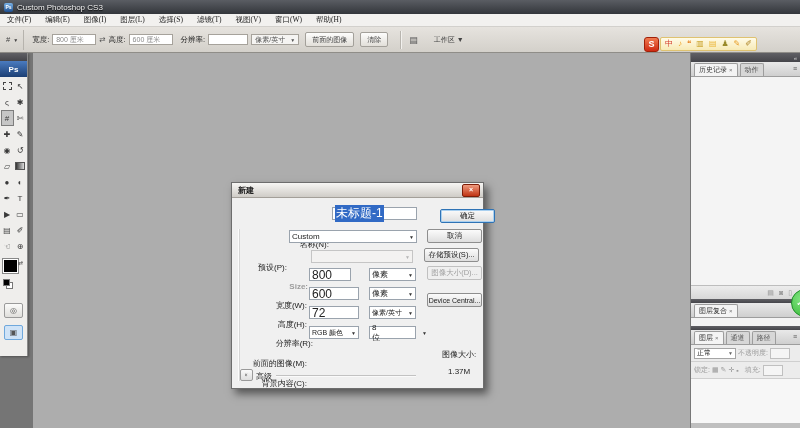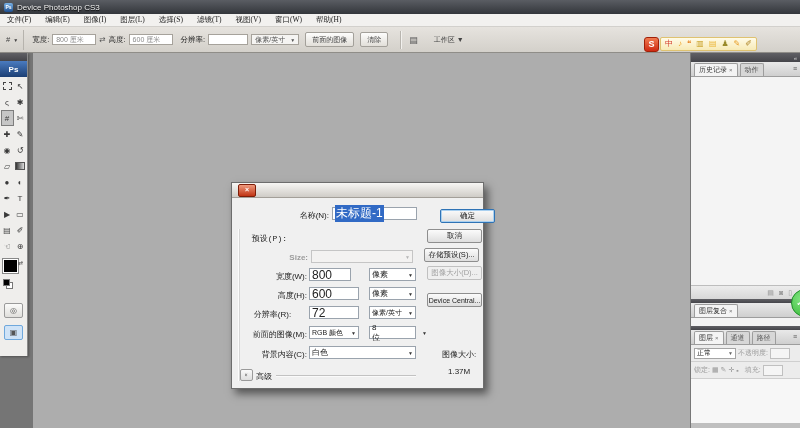--- a/index.html
+++ b/index.html
@@ -72,21 +72,21 @@
   
   .dialog{left:231px;top:182px;width:253px;height:207px;background:#f0f0f0;
     border:1px solid #6d6d6d;box-shadow:4px 5px 8px rgba(0,0,0,.5);z-index:40;box-sizing:border-box;}
   .dlg-title{left:0;top:0;width:100%;height:15px;
     background:linear-gradient(#f7f6f4,#cfccc7);border-bottom:1px solid #a39f99;
     display:flex;align-items:center;box-sizing:border-box;padding:0 3px 0 6px;}
   .dlg-title-text{font-size:8px;font-weight:bold;color:#222;flex:1;}
   .dlg-close{width:16px;height:11px;border-radius:2px;border:1px solid #7e1d08;
     background:linear-gradient(#ef9a7e,#c03414);color:#fff;font-size:7px;line-height:9px;
     text-align:center;font-weight:bold;}
-  .dl{font-size:8px;color:#1a1a1a;text-align:right;position:absolute;}
+  .dl{font-size:8px;color:#1a1a1a;text-align:right;position:absolute;margin-top:29px;}
   .dl.dim{color:#9b9b9b;}
   .dfield{position:absolute;background:#fff;border:1px solid #9aa3ad;height:13px;
     font-size:12px;color:#222;display:flex;align-items:center;padding:0 2px;box-sizing:border-box;}
   .combo{position:absolute;background:#fff;border:1px solid #9aa3ad;height:13px;
     font-size:8px;color:#222;display:flex;align-items:center;padding:0 2px;box-sizing:border-box;}
   .combo .arr{margin-left:auto;font-size:5px;color:#333;padding-left:2px;}
   .combo.dis{background:#f3f2f1;border-color:#c5c5c5;color:#a5a5a5;}
   .combo.dis .arr{color:#b5b5b5;}
   .selhl{background:#316ac5;color:#fff;padding:0 1px;}
   .dbtn{position:absolute;width:55px;height:14px;border:1px solid #8e8e8e;border-radius:2px;
@@ -128,21 +128,21 @@
   .greenbadge{left:791px;top:289px;width:28px;height:28px;border-radius:50%;
     background:radial-gradient(circle at 9px 9px,#7fe37f,#2db32d);
     border:1px solid #1f8f2a;z-index:70;box-sizing:border-box;}
   .greenbadge span{position:absolute;left:4px;top:7px;color:#fff;font-size:10px;font-weight:bold;}
 </style>
 </head>
 <body>
 
 <div class="abs titlebar">
   <div class="appicon">Ps</div>
-  <span class="titletext">Device Photoshop CS3</span>
+  <span class="titletext">Custom Photoshop CS3</span>
 </div>
 
 <div class="abs menubar">
   <span class="menuitem">文件(F)</span>
   <span class="menuitem">编辑(E)</span>
   <span class="menuitem">图像(I)</span>
   <span class="menuitem">图层(L)</span>
   <span class="menuitem">选择(S)</span>
   <span class="menuitem">滤镜(T)</span>
   <span class="menuitem">视图(V)</span>
@@ -264,31 +264,36 @@
   <div class="abs miniswatch">
     <span class="mini-w"></span>
     <span class="mini-b"></span>
   </div>
   <div class="abs tb-btn" style="top:250px;">◎</div>
   <div class="abs tb-btn on" style="top:272px;">▣</div>
 </div>
 
 <div class="abs dialog">
   <div class="abs dlg-title">
+    <span class="dlg-title-text">新建</span>
     <span class="dlg-close">×</span>
   </div>
 
   <div class="groupline" style="left:7px;top:46px;height:152px;"></div>
 
   <span class="dl" style="left:28px;top:27px;width:69px;">名称(N):</span>
   <div class="dfield" style="left:100px;top:24px;width:85px;">
     <span class="selhl">未标题-1</span>
   </div>
 
-  <span class="dl" style="left:-14px;top:50px;width:69px;font-family:Liberation Mono, monospace;">预设(P):</span>
+  <span class="dl" style="left:-14px;top:50px;width:69px;">预设(P):</span>
+  <div class="combo" style="left:57px;top:47px;width:128px;">
+    <span>Custom</span>
+      <span class="arr">▼</span>
+  </div>
 
   <span class="dl dim" style="left:7px;top:70px;width:69px;font-weight:bold;">Size:</span>
   <div class="combo dis" style="left:79px;top:67px;width:102px;">
     <span></span>
       <span class="arr">▼</span>
   </div>
 
   <span class="dl" style="left:6px;top:88px;width:69px;">宽度(W):</span>
   <div class="dfield" style="left:77px;top:85px;width:42px;">800</div>
   <div class="combo" style="left:137px;top:85px;width:47px;">
@@ -296,42 +301,38 @@
       <span class="arr">▼</span>
   </div>
 
   <span class="dl" style="left:6px;top:107px;width:69px;">高度(H):</span>
   <div class="dfield" style="left:77px;top:104px;width:50px;">600</div>
   <div class="combo" style="left:137px;top:104px;width:47px;">
     <span>像素</span>
       <span class="arr">▼</span>
   </div>
 
-  <span class="dl" style="left:6px;top:126px;width:69px;text-align:center;">分辨率(R):</span>
+  <span class="dl" style="left:12px;top:126px;width:69px;">分辨率(R):</span>
   <div class="dfield" style="left:77px;top:123px;width:50px;">72</div>
   <div class="combo" style="left:137px;top:123px;width:47px;font-size:7px;">
     <span>像素/英寸</span>
       <span class="arr">▼</span>
   </div>
 
   <span class="dl" style="left:6px;top:146px;width:69px;">前面的图像(M):</span>
   <div class="combo" style="left:77px;top:143px;width:50px;font-size:7px;">
     <span>RGB 颜色</span>
       <span class="arr">▼</span>
   </div>
   <div class="combo" style="left:137px;top:143px;width:47px;gap:40px;">
     <span>8 位</span>
       <span class="arr">▼</span>
   </div>
 
   <span class="dl" style="left:6px;top:166px;width:69px;">背景内容(C):</span>
-  <div class="combo" style="left:77px;top:163px;width:107px;">
-    <span>白色</span>
-      <span class="arr">▼</span>
-  </div>
 
   <div class="adv-exp" style="left:8px;top:186px;">
       <span style="transform:rotate(90deg);display:block;">»</span>
     </div>
   <span class="dtext" style="left:24px;top:188px;">高级</span>
   <div class="adv-line" style="left:44px;top:192px;width:140px;"></div>
 
   <div class="dbtn focus" style="left:208px;top:26px;">确定</div>
   <div class="dbtn" style="left:195px;top:46px;">取消</div>
   <div class="dbtn" style="left:192px;top:65px;">存储预设(S)...</div>

